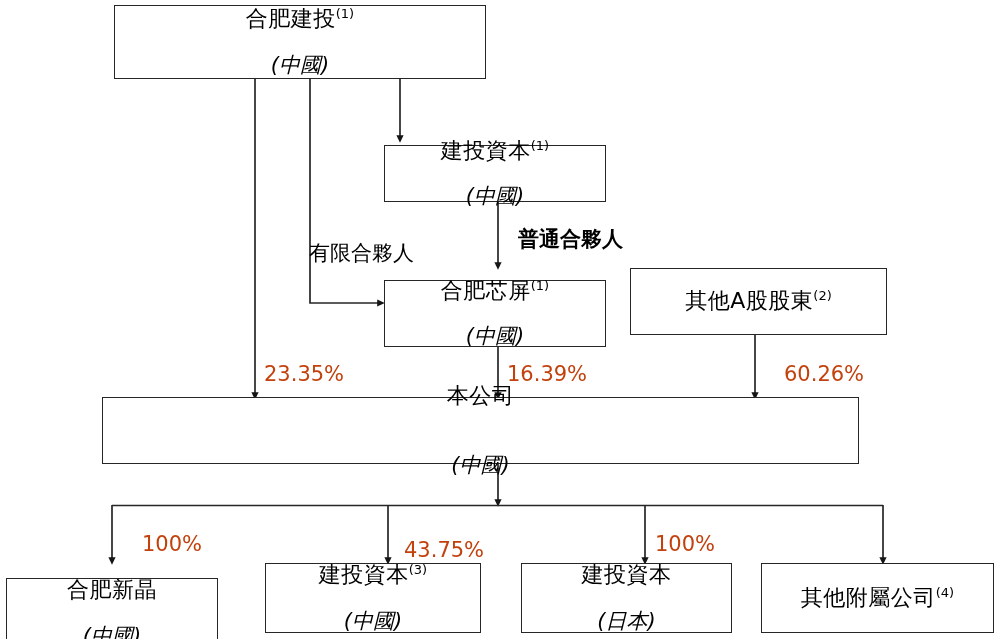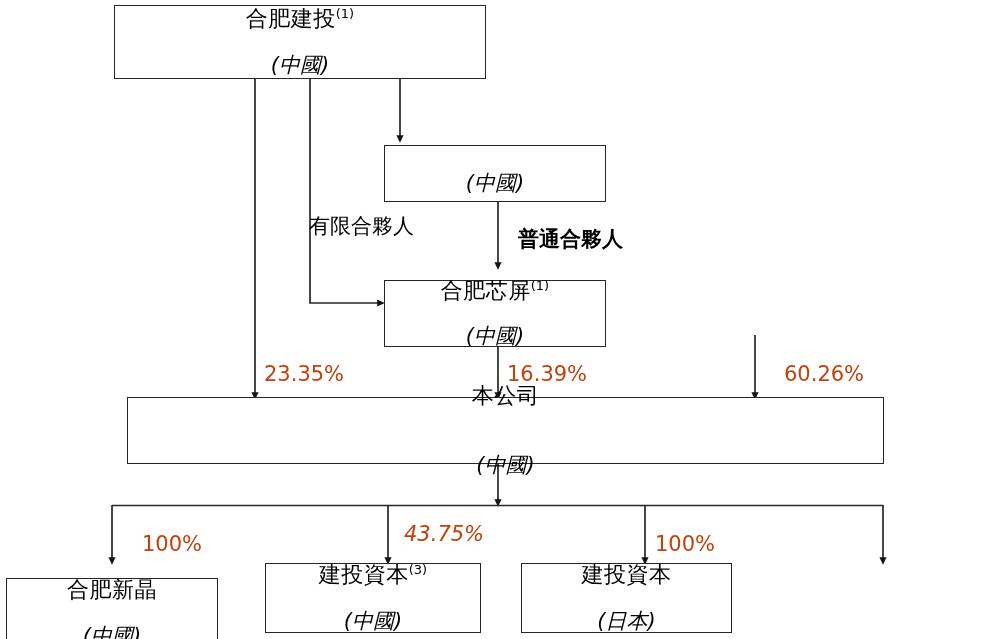--- a/index.html
+++ b/index.html
@@ -113,47 +113,55 @@
   </svg>
 
   <div class="node-box" style="left:114px; top:5px; width:372px; height:74px;">
     <div class="node-name">
       <span>合肥建投</span><span class="sup">(1)</span>
     </div>
     <div class="node-country">(中國)</div>
   </div>
 
   <div class="node-box" style="left:384px; top:145px; width:222px; height:57px;">
+    <div class="node-name">
+      <span>建投資本</span><span class="sup">(1)</span>
+    </div>
     <div class="node-country">(中國)</div>
   </div>
 
-  <div class="edge-label" style="left:309px; top:216px;">有限合夥人</div>
+  <div class="edge-label" style="left:309px; top:243px;">有限合夥人</div>
   <div class="edge-label" style="left:518px; top:229px;font-weight:bold;">普通合夥人</div>
 
   <div class="node-box" style="left:384px; top:280px; width:222px; height:67px;">
     <div class="node-name">
       <span>合肥芯屏</span><span class="sup">(1)</span>
     </div>
     <div class="node-country">(中國)</div>
   </div>
 
+  <div class="node-box" style="left:630px; top:268px; width:257px; height:67px;">
+    <div class="node-name">
+      <span>其他A股股東</span><span class="sup">(2)</span>
+    </div>
+  </div>
 
   <div class="pct-label" style="left:264px; top:364px;">23.35%</div>
   <div class="pct-label" style="left:507px; top:364px;">16.39%</div>
   <div class="pct-label" style="left:764px; top:364px;margin-left:20px;">60.26%</div>
 
-  <div class="node-box" style="left:127px; top:397px; width:757px; height:67px;gap:24px;">
+  <div class="node-box" style="left:102px; top:397px; width:757px; height:67px;gap:24px;">
     <div class="node-name">
       <span>本公司</span><span class="sup"></span>
     </div>
     <div class="node-country">(中國)</div>
   </div>
 
   <div class="pct-label" style="left:142px; top:534px;">100%</div>
-  <div class="pct-label" style="left:404px; top:524px;font-style:italic;">43.75%</div>
+  <div class="pct-label" style="left:404px; top:540px;">43.75%</div>
   <div class="pct-label" style="left:655px; top:534px;">100%</div>
 
   <div class="node-box" style="left:6px; top:578px; width:212px; height:70px;">
     <div class="node-name">
       <span>合肥新晶</span><span class="sup"></span>
     </div>
     <div class="node-country">(中國)</div>
   </div>
 
   <div class="node-box" style="left:265px; top:563px; width:216px; height:70px;">
@@ -163,14 +171,19 @@
     <div class="node-country">(中國)</div>
   </div>
 
   <div class="node-box" style="left:521px; top:563px; width:211px; height:70px;">
     <div class="node-name">
       <span>建投資本</span><span class="sup"></span>
     </div>
     <div class="node-country">(日本)</div>
   </div>
 
+  <div class="node-box" style="left:761px; top:563px; width:233px; height:70px;">
+    <div class="node-name">
+      <span>其他附屬公司</span><span class="sup">(4)</span>
+    </div>
+  </div>
 
 </div>
 
 </body></html>

